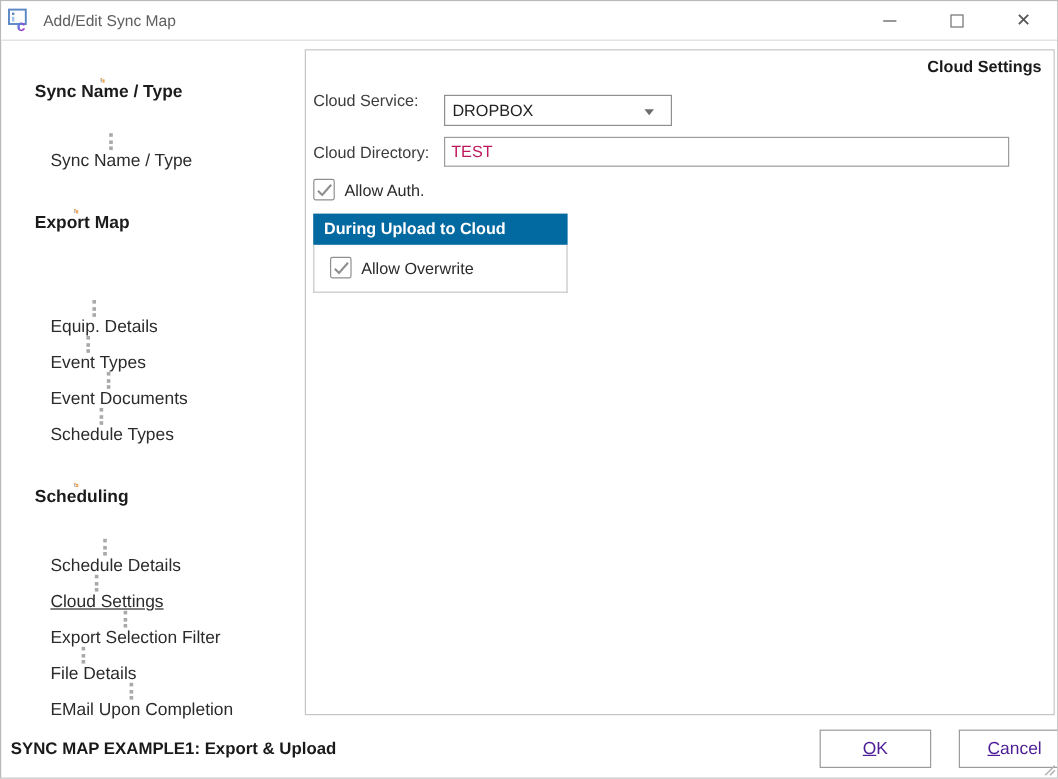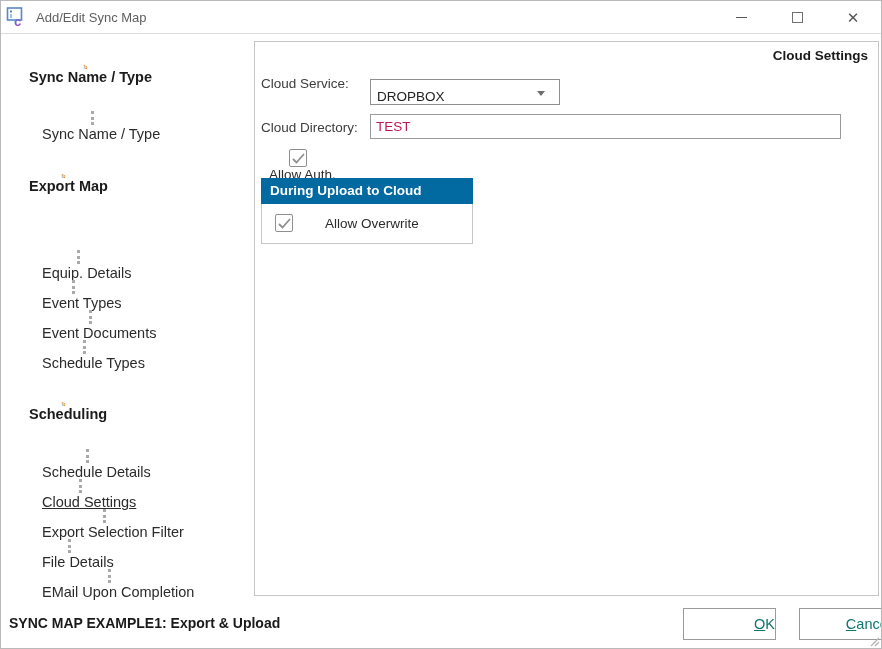--- a/index.html
+++ b/index.html
@@ -40,63 +40,63 @@
   .main-panel {
     position: absolute; left: 253px; top: 40px; width: 625px; height: 555px;
     border: 1px solid #c6c6c6; background: #fff;
   }
   .panel-title { position: absolute; top: 6px; right: 10px; font-weight: bold; font-size: 13.5px; color: #1a1a1a; }
   .field-label { position: absolute; font-size: 13.5px; color: #3c3c3c; }
   .lbl-service { left: 6px; top: 34px; }
   .lbl-directory { left: 6px; top: 78px; }
   .combo {
     position: absolute; left: 115px; top: 37px; width: 190px; height: 26px;
-    border: 1px solid #8f8f8f; display: flex; align-items: flex-end; background: #fff; cursor: default;
+    border: 1px solid #8f8f8f; display: flex; align-items: center; background: #fff; cursor: default;
   }
   .combo-value { margin-left: 6px; font-size: 13.5px; color: #222; }
   .combo-arrow {
     position: absolute; right: 14px; top: 11px;
     width: 0; height: 0; border-left: 4px solid transparent;
     border-right: 4px solid transparent; border-top: 5px solid #6e6e6e;
   }
   .text-input {
     position: absolute; left: 115px; top: 72px; width: 471px; height: 25px;
     border: 1px solid #9b9b9b; font-family: "Liberation Sans", sans-serif;
     font-size: 13.5px; color: #be185d; padding-left: 5px; outline: none;
   }
   .checkrow { position: absolute; display: flex; align-items: center; cursor: default; }
-  .cr-auth { left: 6px; top: 107px; flex-direction: column; }
+  .cr-auth { left: 6px; top: 107px; }
   .checkbox {
     width: 18px; height: 18px; border: 1px solid #8f8f8f; border-radius: 2px;
     background: #fff; display: flex; align-items: center; justify-content: center;
     flex: 0 0 auto;
   }
   .checkbox svg { width: 13px; height: 11px; }
   .checklabel { margin-left: 8px; font-size: 13.5px; color: #2b2b2b; }
   .group-header {
     position: absolute; left: 6px; top: 136px; width: 212px; height: 26px;
     background: #0369a1; color: #fff; font-weight: bold; font-size: 13.5px;
     line-height: 26px; padding-left: 9px;
   }
   .group-box {
     position: absolute; left: 6px; top: 162px; width: 212px; height: 40px;
     border: 1px solid #c6c6c6; border-top: none;
   }
-  .cr-overwrite { left: 13px; top: 10px; gap: 24px; }
+  .cr-overwrite { left: 13px; top: 10px; }
 
   
   .status-text { position: absolute; left: 8px; top: 614px; font-weight: bold; font-size: 14px; color: #1a1a1a; }
   .btn {
     position: absolute; top: 607px; width: 93px; height: 32px;
     background: #fff; border: 1px solid #9b9b9b; cursor: pointer;
     font-family: "Liberation Sans", sans-serif;
   }
   .btn-ok { left: 682px; }
   .btn-cancel { left: 778px; margin-left: 20px; }
-  .btn-label { display: block; text-align: right; line-height: 30px; font-size: 14.5px; color: #0f766e; }
+  .btn-label { display: block; text-align: center; line-height: 30px; font-size: 14.5px; color: #4c1d95; }
   .btn-label::first-letter { text-decoration: underline; }
   .resize-grip { position: absolute; right: 1px; bottom: 1px; }
 </style>
 </head>
 <body>
 
 <div class="window">
 
   <div class="titlebar">
     <svg class="app-icon" viewBox="0 0 22 22">

